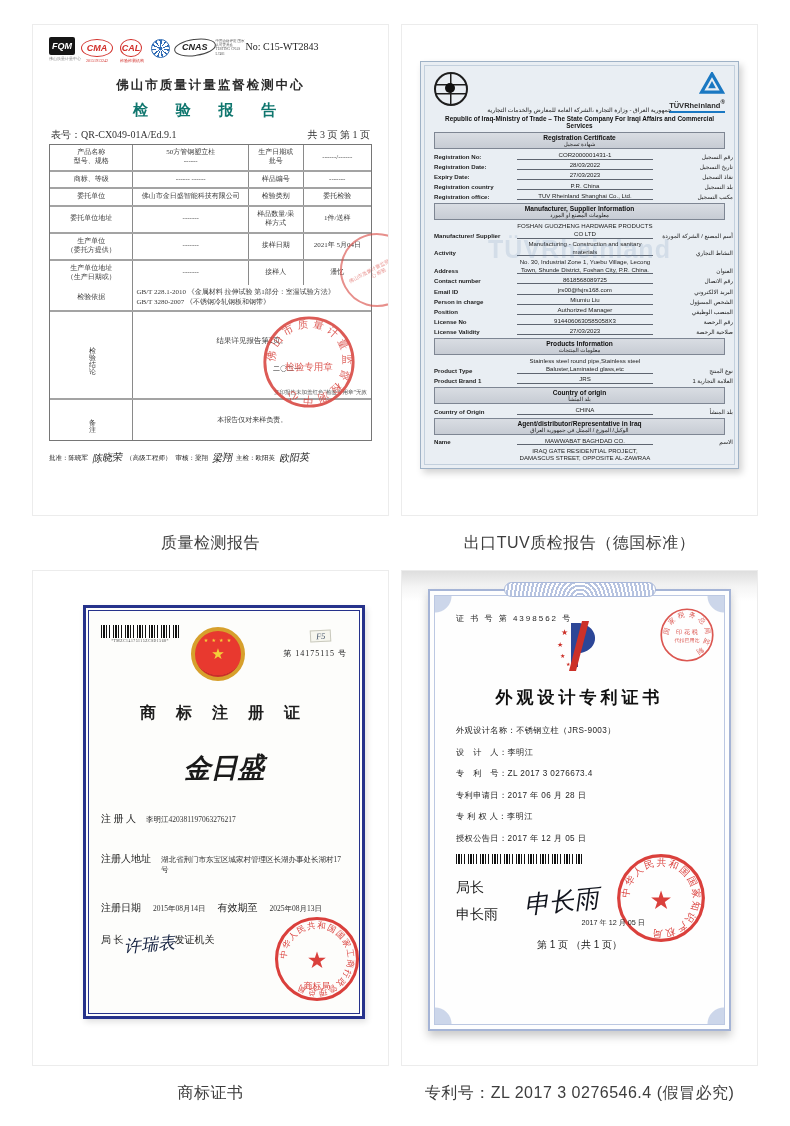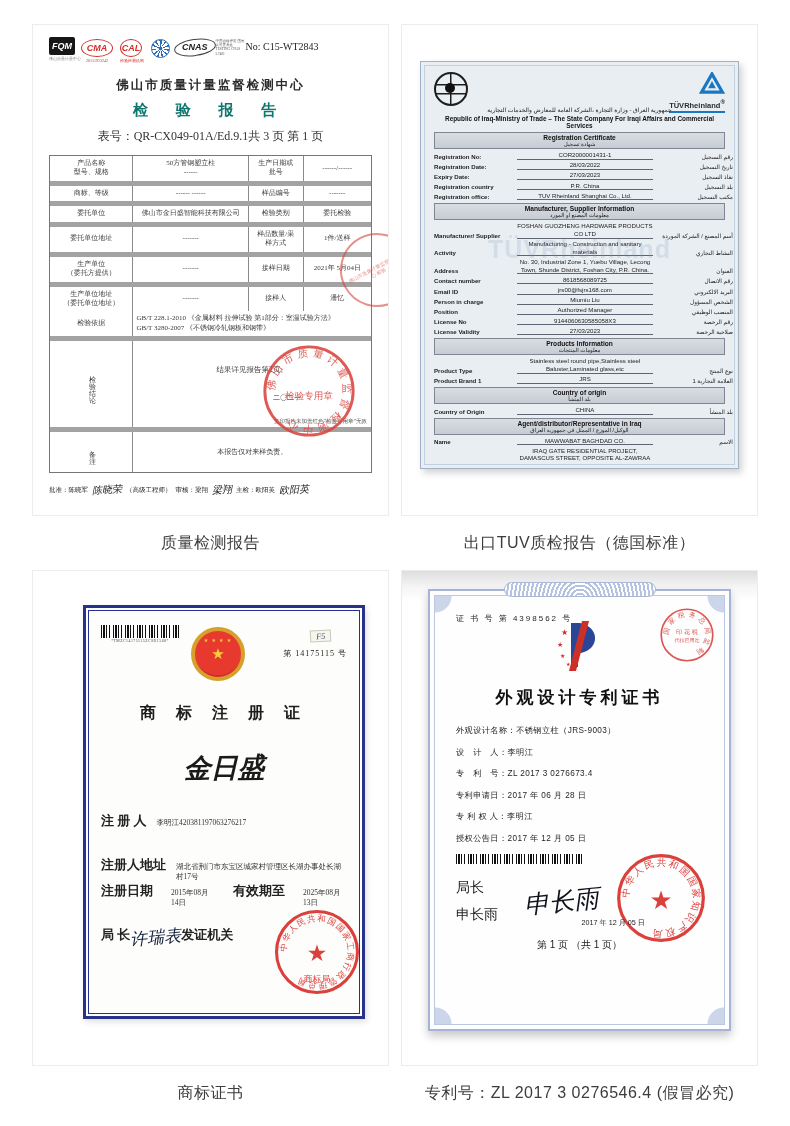--- a/index.html
+++ b/index.html
@@ -20,23 +20,23 @@
   .oval{border:1.5px solid #d22f2a;border-radius:50%;color:#d22f2a;font:bold italic 9px "Liberation Sans",sans-serif;width:30px;height:16px;display:flex;align-items:center;justify-content:center}
   .oval.small{width:20px}
   .mk-sub{font-size:4px;color:#d22f2a;text-align:center;margin-top:1px}
   .metro{width:17px;height:17px;border-radius:50%;border:1.5px solid #2e6bb5;background:radial-gradient(circle,#2e6bb5 16%,transparent 17%),repeating-conic-gradient(#2e6bb5 0 12deg,transparent 12deg 32deg)}
   .cnas{position:relative;font:bold italic 9px "Liberation Sans",sans-serif;color:#222;padding:3px 5px}
   .cnas::after{content:"";position:absolute;inset:0px -3px;border:1px solid #444;border-radius:50%;transform:rotate(-8deg)}
   .cnas-sub{font-size:3.5px;color:#555;line-height:1.2;max-width:30px}
   .c1-no{font-size:10px;color:#222;padding-top:4px;white-space:nowrap}
   .c1-org{text-align:center;font-size:12.5px;font-weight:bold;letter-spacing:2px;color:#2b2b2b;margin-top:6px}
   .c1-title{text-align:center;font-size:15px;font-weight:bold;letter-spacing:12px;color:#0f766e;margin-top:7px}
-  .c1-meta{display:flex;justify-content:center;font-size:12px;margin:8px 2px 10px}
+  .c1-meta{display:flex;justify-content:space-between;font-size:10px;margin:8px 2px 2px}
   .t1{border:1px solid #767676;font-size:7px;color:#3a3a3a}
-  .t1-row{display:grid;grid-template-columns:26% 36% 17% 21%;border-bottom:5px solid #a3a3a3}
+  .t1-row{display:grid;grid-template-columns:26% 36% 17% 21%;border-bottom:2px solid #a3a3a3}
   .t1-row:last-child{border-bottom:none}
   .t1 .cell1{border-right:1px solid #8a8a8a;display:flex;align-items:center;justify-content:center;text-align:center;padding:3px 3px;white-space:pre-line;line-height:1.35}
   .t1 .cell1:last-child{border-right:none}
   .t1 .val{justify-content:center}
   .basis .cell1.bv{grid-column:2/5;justify-content:flex-start;text-align:left}
   .vert{writing-mode:vertical-lr;text-orientation:upright;letter-spacing:7px}
   .concl{min-height:86px;position:relative}
   .concl .cv{grid-column:2/5;position:relative;display:block;padding:14px 4px 3px}
   .concl-text{text-align:center;font-size:7.5px}
   .concl-date{position:absolute;right:70px;bottom:24px;font-size:7px;color:#222}
@@ -79,23 +79,23 @@
   .tm-bc-txt{font-size:3.8px;color:#444;text-align:center;margin-top:1px;letter-spacing:.5px}
   .emblem{width:46px;height:46px;border-radius:50%;border:4px solid #d7a02c;background:radial-gradient(circle at 50% 42%,#e8392f 0 70%,#c9302a 71%);display:flex;align-items:center;justify-content:center;position:relative;margin-top:2px}
   .emblem .star{color:#f4cf3a;font-size:15px;line-height:1}
   .emblem .ministars{position:absolute;top:6px;left:0;right:0;text-align:center;color:#f4cf3a;font-size:5px;letter-spacing:1px}
   .tm-no-wrap{text-align:right;width:90px}
   .f5note{display:inline-block;border:1px solid #c9c9bd;background:#f6f6ee;color:#45556b;font-style:italic;font-size:8.5px;padding:0 5px;transform:rotate(-3deg);margin-right:16px}
   .tm-no{font-size:8px;letter-spacing:1px;margin-top:5px;white-space:nowrap}
   .tm-title{text-align:center;font-size:16px;font-weight:bold;letter-spacing:8px;margin-top:22px;color:#1c1c1c}
   .tm-mark{text-align:center;font-size:27px;font-weight:bold;font-style:italic;transform:rotate(-1deg);margin-top:26px;color:#1a1a1a}
   .tm-row{display:flex;gap:10px;margin-top:26px;align-items:baseline}
-  .tm-lab{font-size:13px;font-weight:bold;white-space:nowrap}
+  .tm-lab{font-size:10px;font-weight:normal;white-space:nowrap}
   .tm-val{font-size:7.5px;color:#333}
-  .tm-dates{display:flex;gap:18px;align-items:baseline}
+  .tm-dates{display:flex;gap:12px;margin-top:26px;align-items:baseline}
   .tm-sign{display:flex;align-items:flex-start;margin-top:18px;position:relative}
   .tm-sig{font-style:italic;font-size:17px;transform:rotate(-5deg);color:#13203f;white-space:nowrap}
   .tm-stamp{position:absolute;right:-14px;top:-18px;opacity:.92}
 
   
   .photo4{background:linear-gradient(180deg,#dedede,#f5f5f5 16px,#fff 30px)}
   .pat-page{position:absolute;left:26px;right:26px;top:18px;bottom:34px;background:#fefefe;border:2px solid #a5b4d6;box-shadow:0 5px 9px rgba(0,0,0,.22)}
   .pat-frame{position:absolute;inset:4px;border:1px solid #bcc8e2;background:
      radial-gradient(circle at 0 0,#ccd6ea 0 16px,transparent 17px),
      radial-gradient(circle at 100% 0,#ccd6ea 0 16px,transparent 17px),
@@ -190,21 +190,21 @@
               </div>
                 <div class="t1-row">
                 <div class="cell1">生产单位
 （委托方提供）</div>
                 <div class="cell1 val">-------</div>
                 <div class="cell1">接样日期</div>
                 <div class="cell1 val">2021年 5月04日</div>
               </div>
                 <div class="t1-row">
                 <div class="cell1">生产单位地址
-（委托单位地址）</div>
+（生产日期或）</div>
                 <div class="cell1 val">-------</div>
                 <div class="cell1">接样人</div>
                 <div class="cell1 val">潘忆</div>
               </div>
               </div>
             <div class="t1-row basis">
               <div class="cell1">检验依据</div>
               <div class="cell1 bv">GB/T 228.1-2010 《金属材料 拉伸试验 第1部分：室温试验方法》
 GB/T 3280-2007 《不锈钢冷轧钢板和钢带》</div>
             </div>

